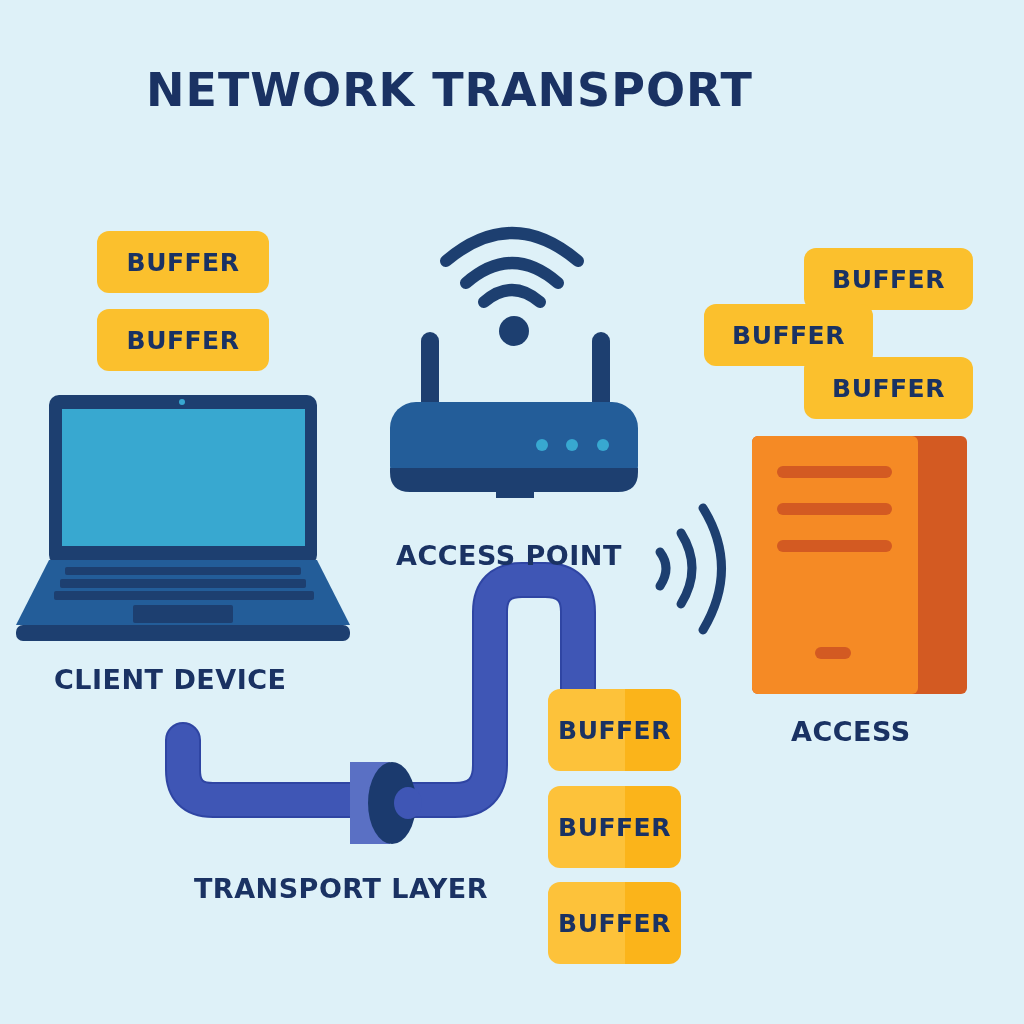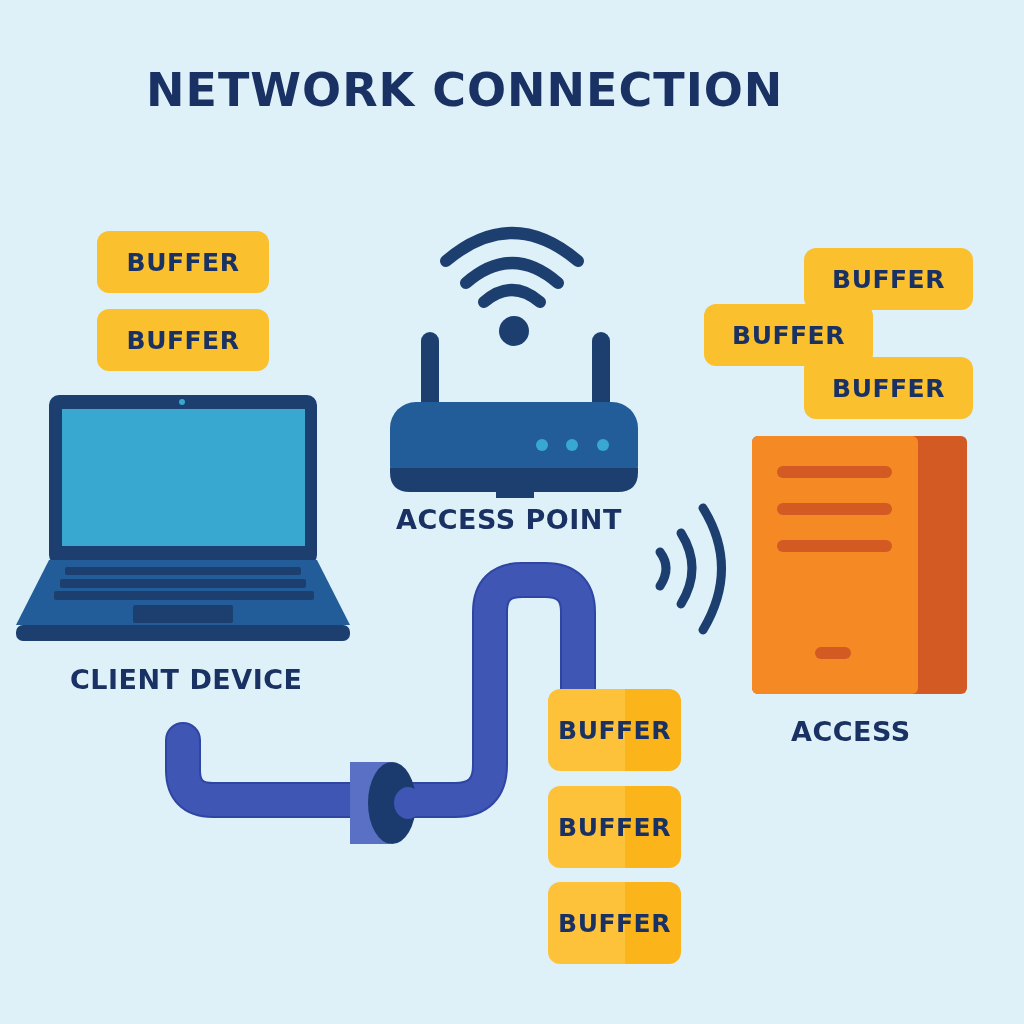--- a/index.html
+++ b/index.html
@@ -8,21 +8,21 @@
   .title{left:146px;top:58px;color:#1a3263;font-weight:bold;font-size:46px;line-height:64px;letter-spacing:1px;}
   .label{color:#1a3263;font-weight:bold;font-size:27px;letter-spacing:0.5px;white-space:nowrap;}
   .buf{background:#fbc02d;border-radius:12px;color:#1a3263;font-weight:bold;font-size:25px;display:flex;align-items:center;justify-content:center;letter-spacing:0.5px;}
   .buf2{background:linear-gradient(90deg,#fdc23a 0,#fdc23a 58%,#fbb41a 58%,#fbb41a 100%);}
   svg{position:absolute;left:0;top:0;}
 </style>
 </head>
 <body>
 
 <div class="abs title">
-  <div>NETWORK CONNECTION</div>
+  <div>NETWORK TRANSPORT</div>
 </div>
 
 <svg width="1024" height="1024">
 
   <g>
     <path d="M183 740 L183 770 Q183 800 213 800 L455 800 Q490 800 490 765 L490 612 Q490 580 522 580 L545 580 Q578 580 578 612 L578 690" fill="none" stroke="#2f45a3" stroke-width="36" stroke-linecap="round" stroke-linejoin="round"></path>
     <path d="M183 740 L183 770 Q183 800 213 800 L455 800 Q490 800 490 765 L490 612 Q490 580 522 580 L545 580 Q578 580 578 612 L578 690" fill="none" stroke="#3f56b5" stroke-width="32" stroke-linecap="round" stroke-linejoin="round"></path>
     <ellipse cx="374" cy="803" rx="24" ry="41" fill="#5a70c4"></ellipse>
     <rect x="350" y="762" width="40" height="82" fill="#5a70c4"></rect>
     <ellipse cx="392" cy="803" rx="24" ry="41" fill="#1b3a6e"></ellipse>
@@ -78,17 +78,18 @@
 <div class="abs buf" style="left:97px;top:309px;width:172px;height:62px;">BUFFER</div>
 
 <div class="abs buf" style="left:804px;top:248px;width:169px;height:62px;">BUFFER</div>
 <div class="abs buf" style="left:704px;top:304px;width:169px;height:62px;">BUFFER</div>
 <div class="abs buf" style="left:804px;top:357px;width:169px;height:62px;">BUFFER</div>
 
 <div class="abs buf buf2" style="left:548px;top:689px;width:133px;height:82px;">BUFFER</div>
 <div class="abs buf buf2" style="left:548px;top:786px;width:133px;height:82px;">BUFFER</div>
 <div class="abs buf buf2" style="left:548px;top:882px;width:133px;height:82px;">BUFFER</div>
 
-<div class="abs label" style="left:70px;top:664px;">CLIENT DEVICE</div>
-<div class="abs label" style="left:396px;top:504px;">ACCESS POINT</div>
+<div class="abs label" style="left:54px;top:664px;">CLIENT DEVICE</div>
+<div class="abs label" style="left:396px;top:540px;">ACCESS POINT</div>
 <div class="abs label" style="left:791px;top:716px;">ACCESS</div>
 <div class="abs label" style="left:176px;top:868px;width:330px;text-align:center;line-height:42px;">
+  <div>TRANSPORT LAYER</div>
 </div>
 
 </body></html>

